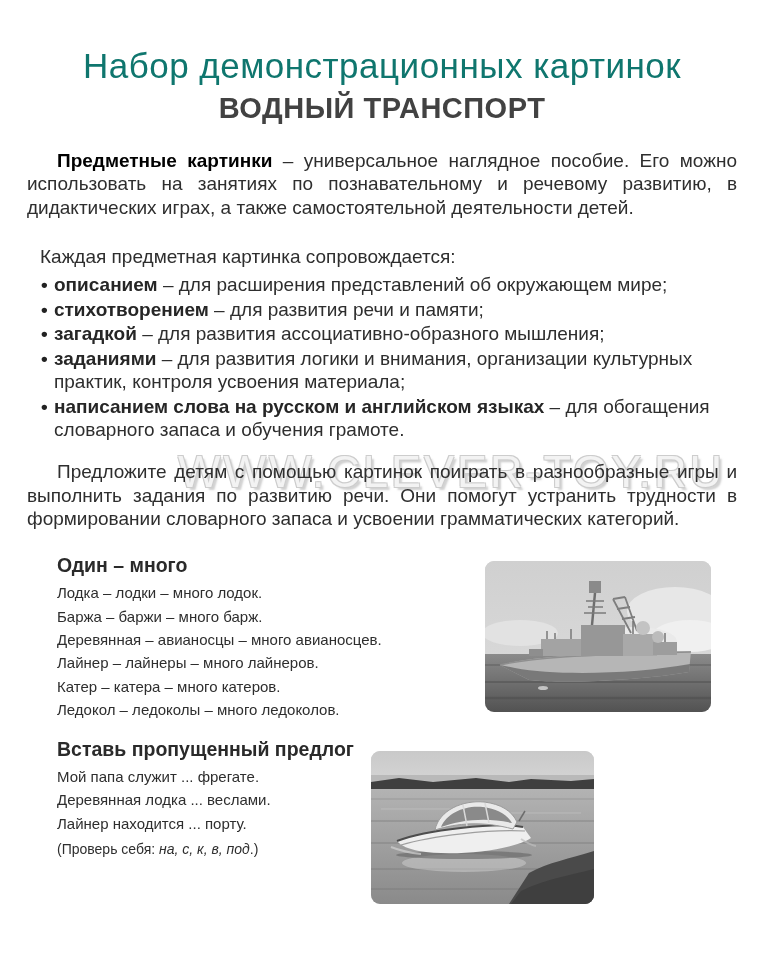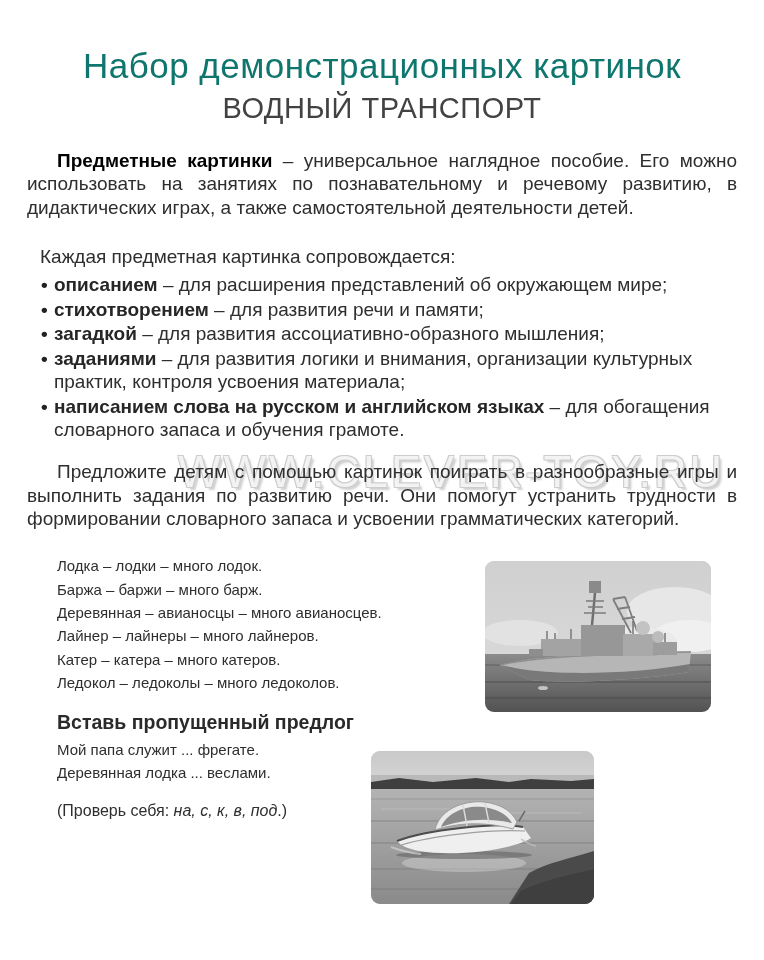--- a/index.html
+++ b/index.html
@@ -16,21 +16,21 @@
   
   .title1{
     margin:50px 20px 0 20px;
     text-align:center;
     font-size:35px;font-weight:normal;line-height:32px;
     color:#0f766e;letter-spacing:0.5px;
   }
   .title2{
     margin:9px 20px 0 20px;
     text-align:center;
-    font-size:29px;font-weight:normal;line-height:34px;
+    font-size:29px;font-weight:bold;line-height:34px;
     color:#424242;letter-spacing:0.5px;
   }
   
   .para{
     margin:24px 27px 0 27px;
     font-size:19px;line-height:23.3px;
     text-align:justify;text-indent:30px;
     hyphens:auto;
   }
   .para b{color:#000000;}
@@ -73,22 +73,22 @@
     font-size:19.5px;font-weight:bold;line-height:23px;
     color:#2a2a2a;
   }
   .word-lines{margin-top:4px;}
   .word-line{
     font-size:15px;line-height:23.3px;
     white-space:nowrap;
   }
   .section-prep{margin:17px 380px 0 57px;}
   .check-line{
-    margin-top:14px;
-    font-size:16px;line-height:23.3px;
+    margin-top:3px;
+    font-size:14px;line-height:23.3px;
     white-space:nowrap;
   }
   .check-line .answers{font-style:italic;}
   
   .photo{
     position:absolute;
     border-radius:9px;
     overflow:hidden;
     z-index:2;
     background:#d5d5d5;
@@ -127,35 +127,37 @@
         <span class="bullet-dot">•</span><b>заданиями</b><span> – для развития логики и внимания, организации культурных практик, контроля усвоения материала;</span>
       </div>
       <div class="bullet-item">
         <span class="bullet-dot">•</span><b>написанием слова на русском и английском языках</b><span> – для обогащения словарного запаса и обучения грамоте.</span>
       </div>
     </div>
 
     <p class="para play-para">Предложите детям с помощью картинок поиграть в разнообразные игры и выполнить задания по развитию речи. Они помогут устранить трудности в формировании словарного запаса и усвоении грамматических категорий.</p>
 
     <div class="section">
+      <div class="section-heading">Один – много</div>
       <div class="word-lines">
         <div class="word-line">Лодка – лодки – много лодок.</div>
         <div class="word-line">Баржа – баржи – много барж.</div>
         <div class="word-line">Деревянная – авианосцы – много авианосцев.</div>
         <div class="word-line">Лайнер – лайнеры – много лайнеров.</div>
         <div class="word-line">Катер – катера – много катеров.</div>
         <div class="word-line">Ледокол – ледоколы – много ледоколов.</div>
       </div>
     </div>
 
     <div class="section section-prep">
       <div class="section-heading">Вставь пропущенный предлог</div>
       <div class="word-lines">
         <div class="word-line">Мой папа служит ... фрегате.</div>
         <div class="word-line">Деревянная лодка ... веслами.</div>
+        <div class="word-line">Лайнер находится ... порту.</div>
       </div>
       <div class="check-line"><span>(Проверь себя: </span><span class="answers">на, с, к, в, под</span><span>.)</span></div>
     </div>
 
   </div>
 
   <div class="photo photo-warship">
     <svg viewBox="0 0 226 151" preserveAspectRatio="none">
       <defs>
         <linearGradient id="sky1" x1="0" y1="0" x2="0" y2="1">

